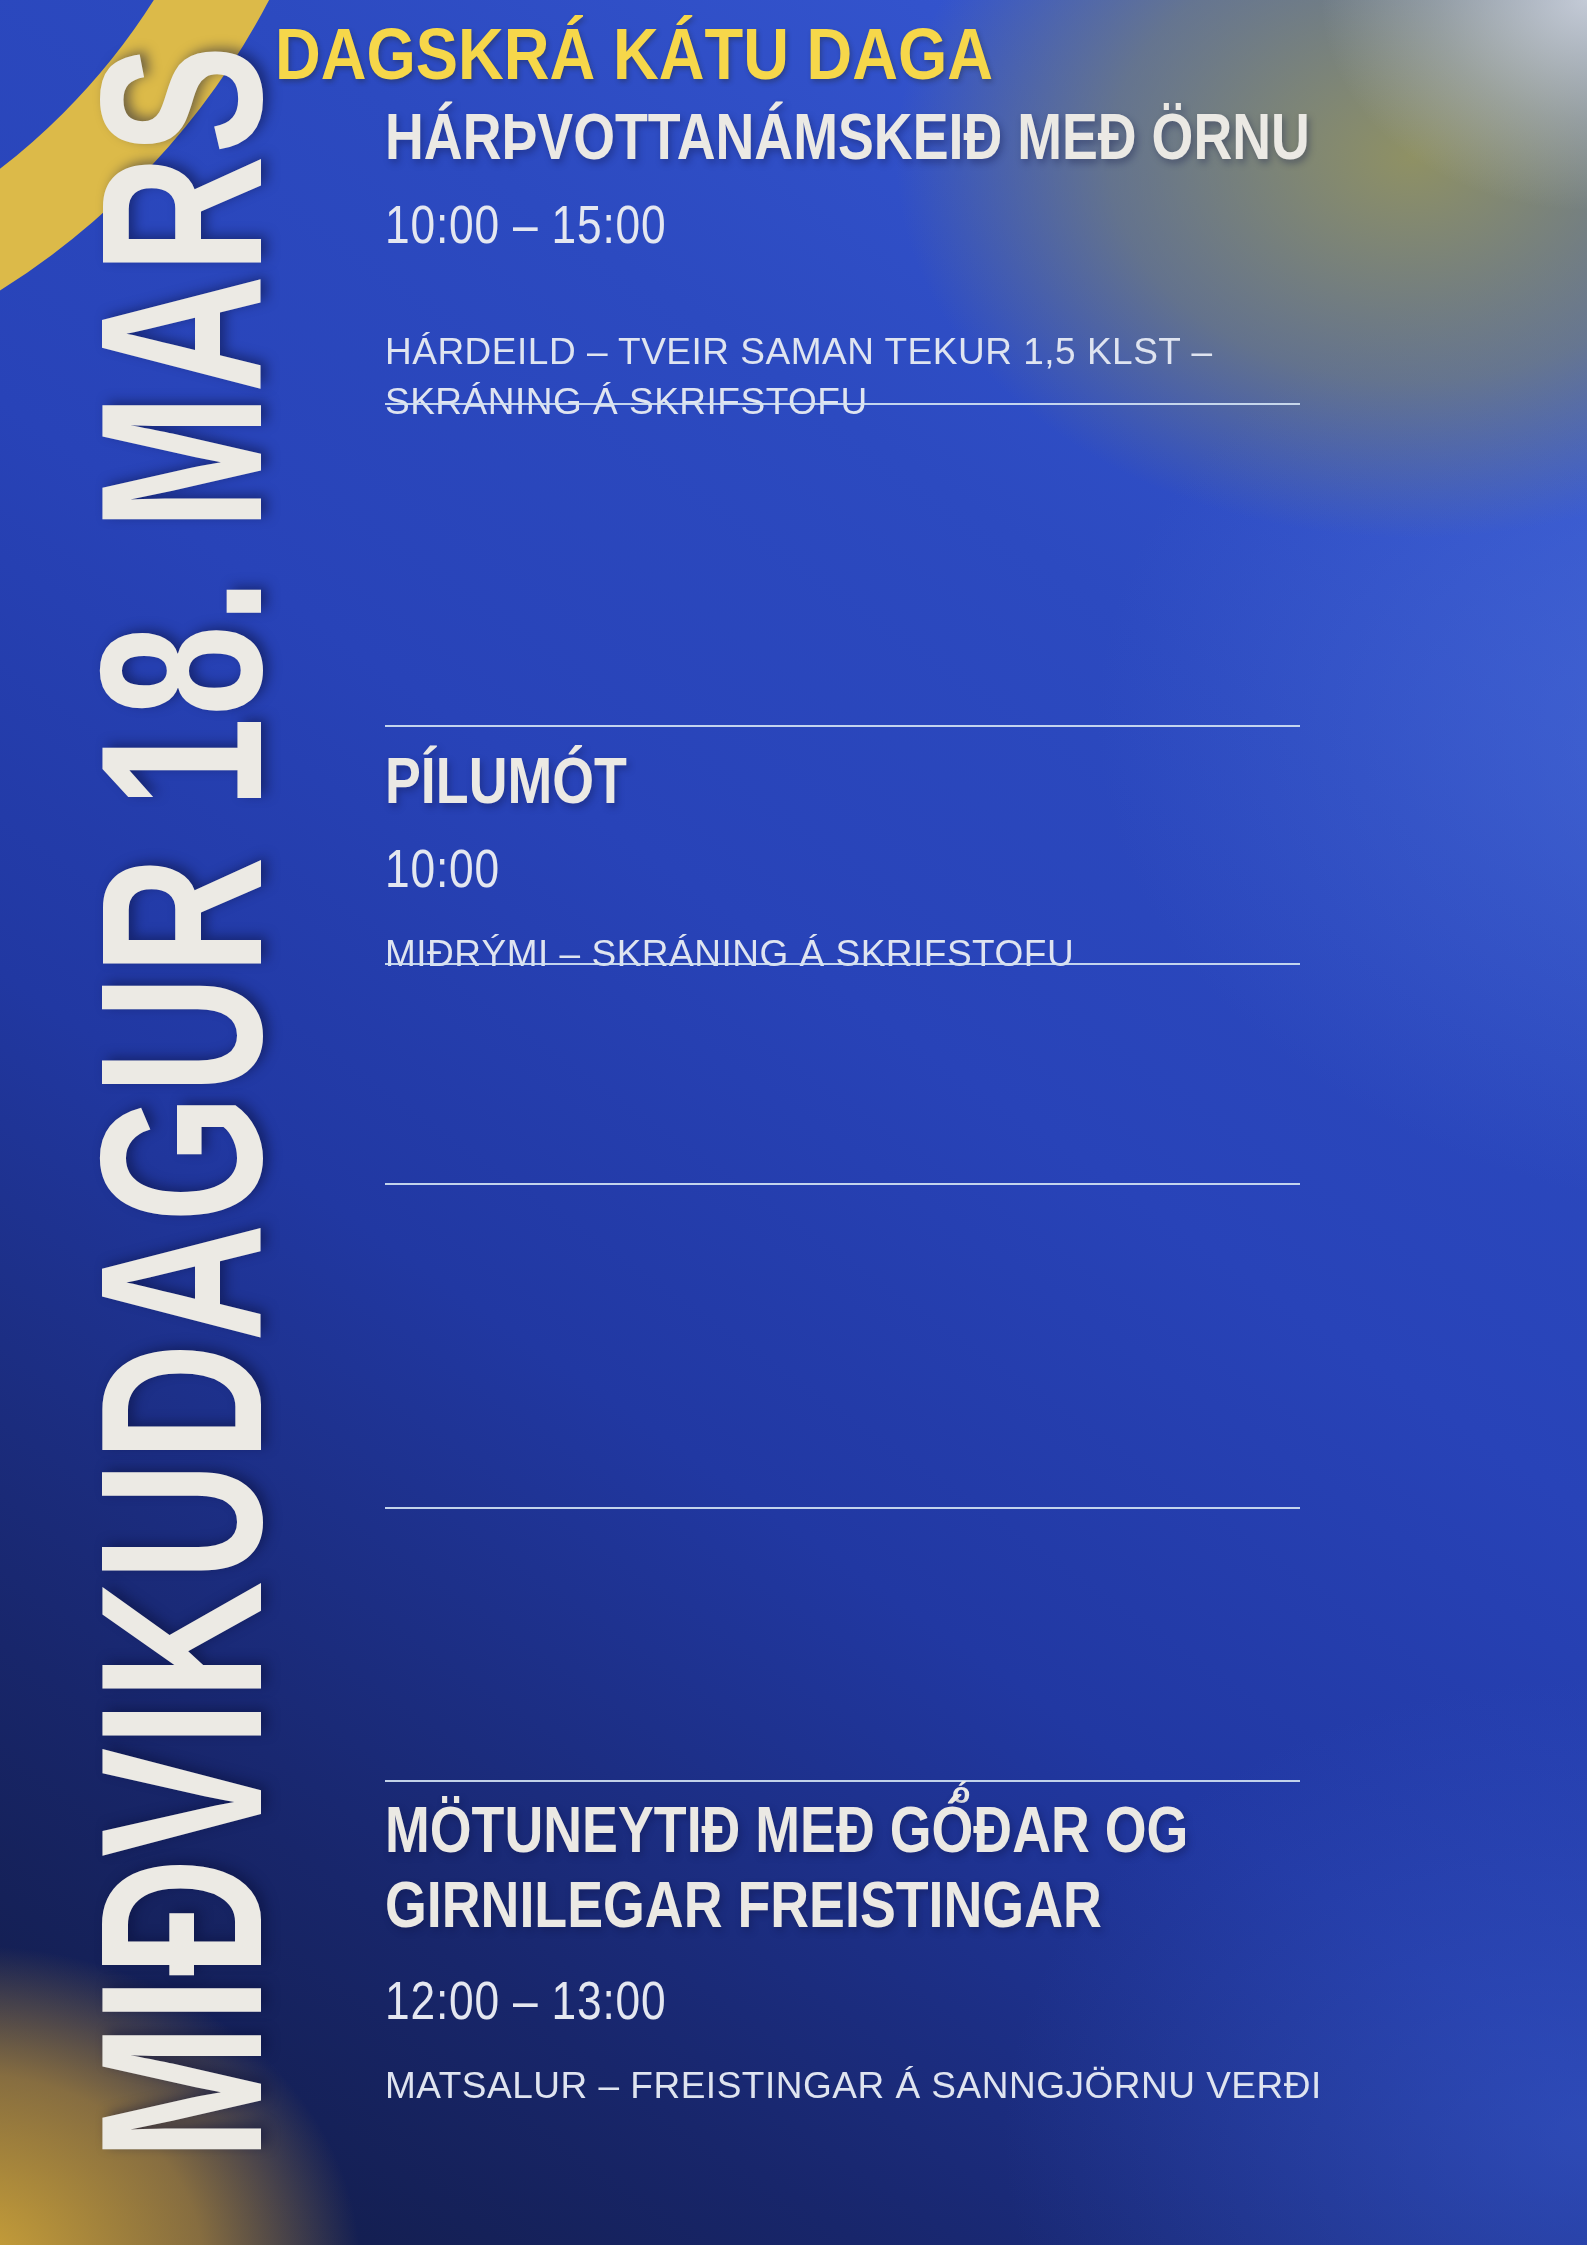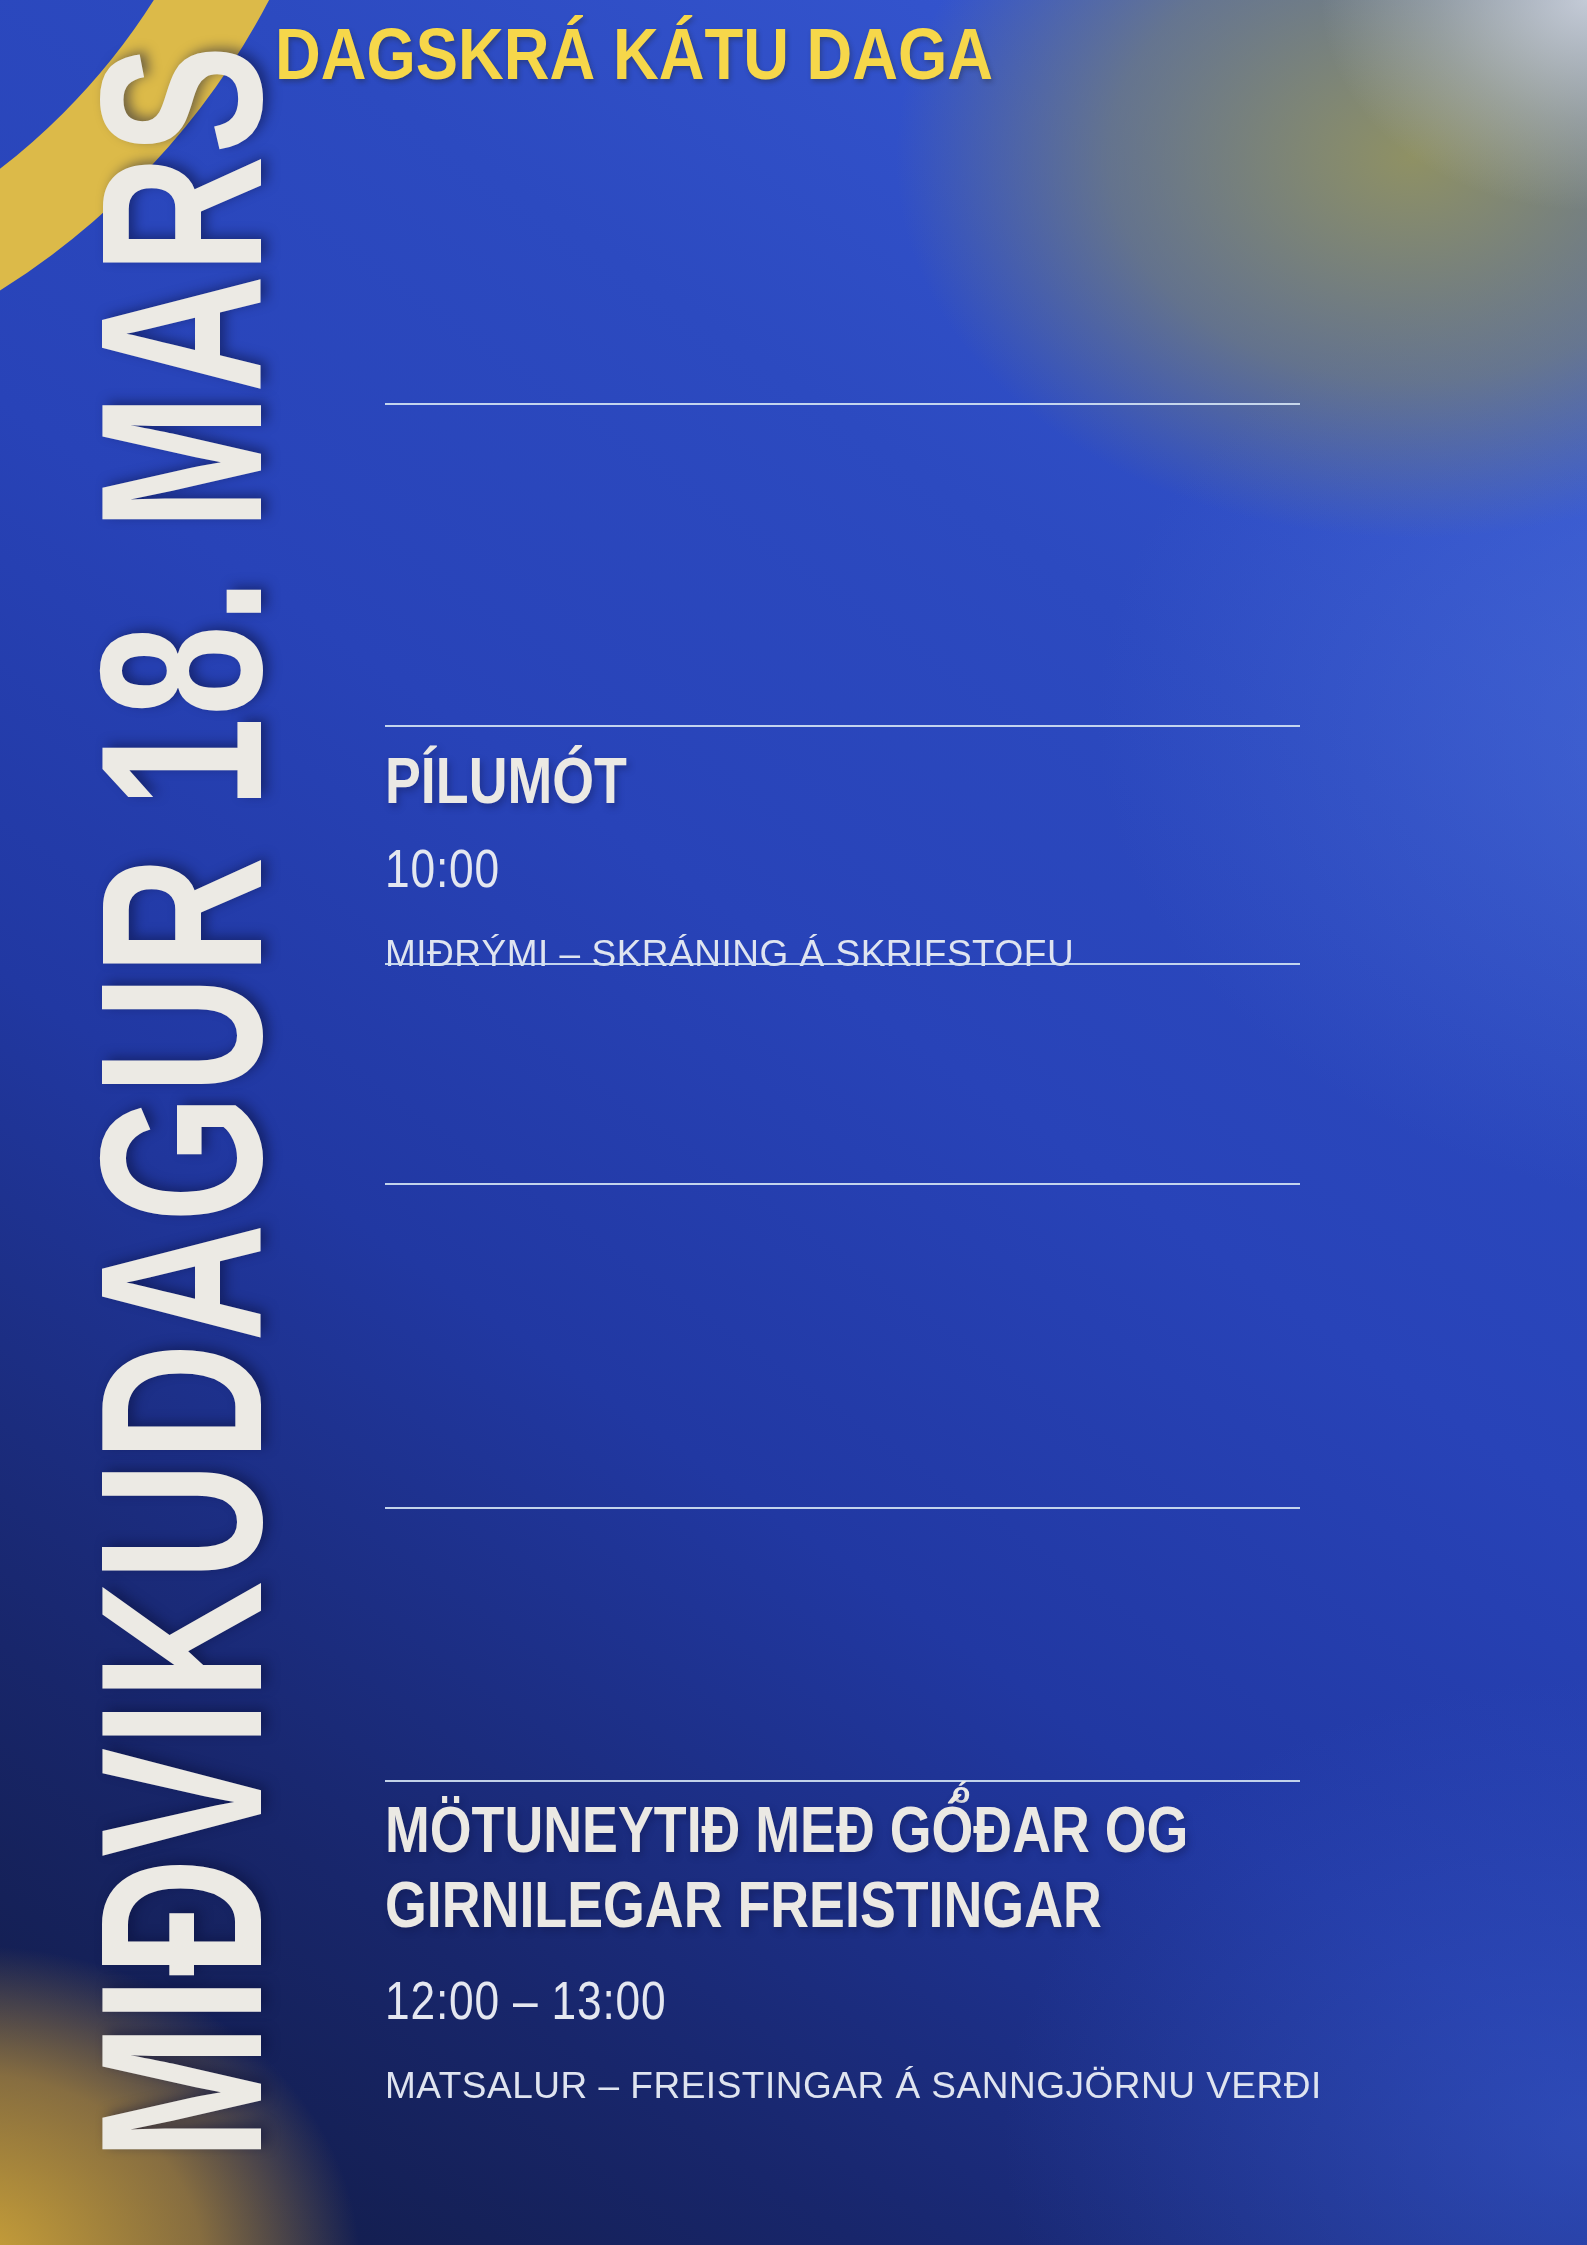--- a/index.html
+++ b/index.html
@@ -67,20 +67,26 @@
 <body>
 
 <div class="page">
 
   <div class="gold-ring"></div>
 
   <div class="day-vertical">MIÐVIKUDAGUR 18. MARS</div>
 
   <h1 class="header-title">DAGSKRÁ KÁTU DAGA</h1>
 
+  <section class="event ev-0" style="top:100px">
+    <h2 class="etitle">HÁRÞVOTTANÁMSKEIÐ MEÐ ÖRNU</h2>
+    <div class="etime">10:00 – 15:00</div>
+    <div class="edetail">HÁRDEILD – TVEIR SAMAN TEKUR 1,5 KLST –
+SKRÁNING Á SKRIFSTOFU</div>
+  </section>
   <div class="divider" style="top:403px"></div>
 
   <div class="divider" style="top:725px"></div>
 
   <section class="event ev-2" style="top:744px">
     <h2 class="etitle">PÍLUMÓT</h2>
     <div class="etime">10:00</div>
     <div class="edetail">MIÐRÝMI – SKRÁNING Á SKRIFSTOFU</div>
   </section>
   <div class="divider" style="top:963px"></div>

